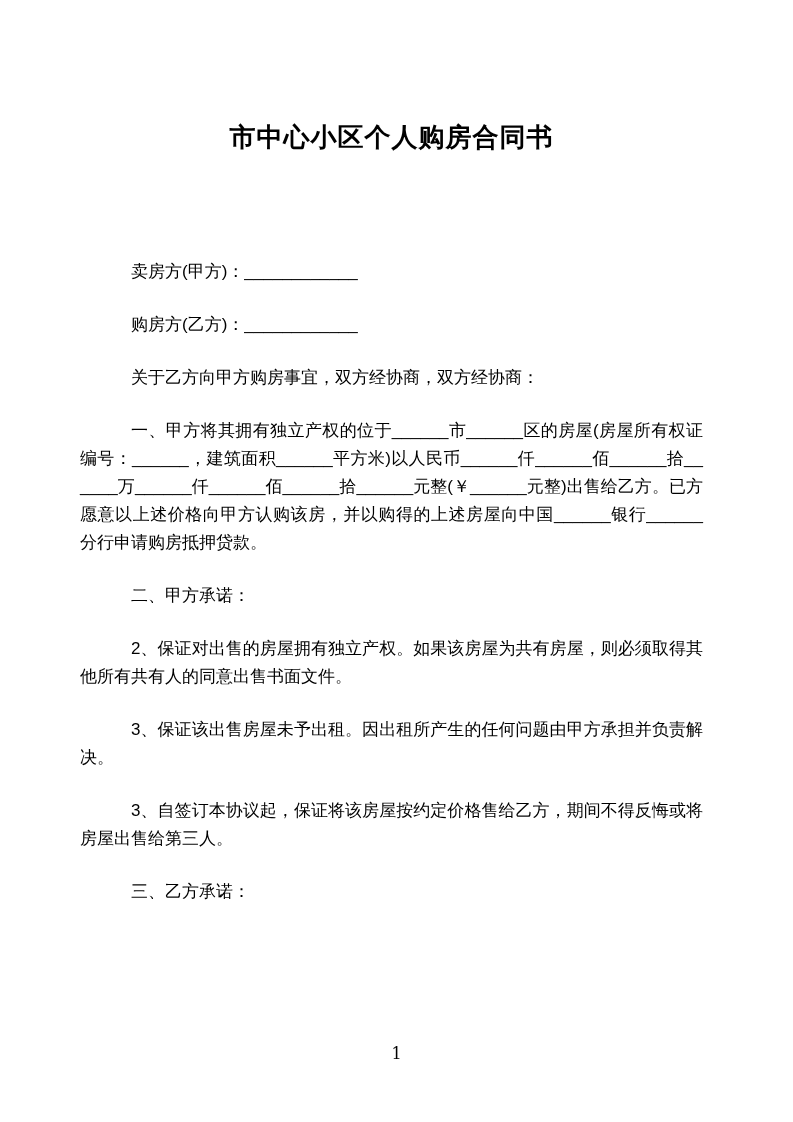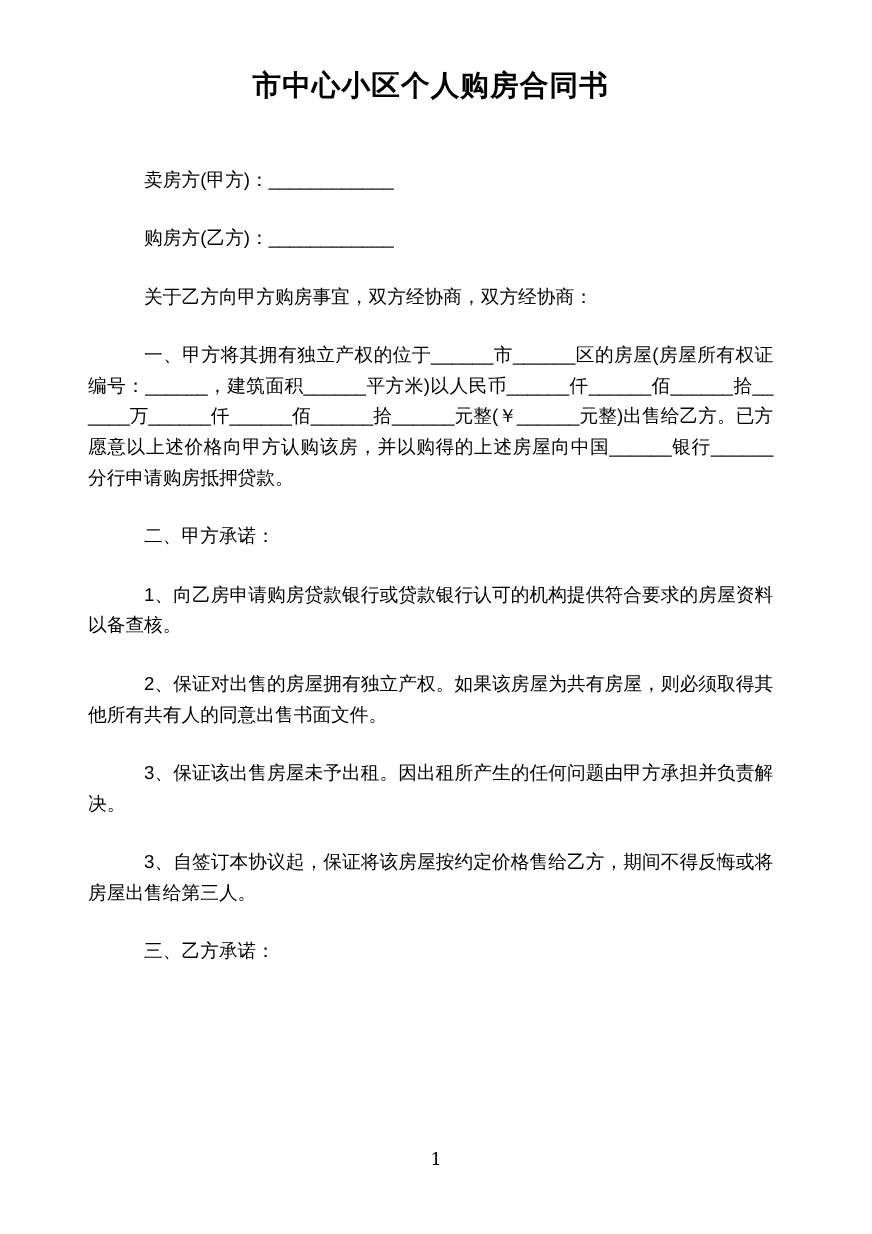--- a/index.html
+++ b/index.html
@@ -19,38 +19,38 @@
     position: absolute;
     top: 0;
     left: 0;
     width: 793px;
     height: 1122px;
     box-sizing: border-box;
     padding: 0 90px 0 80px;
     background: #ffffff;
   }
   .doc-title {
-    margin: 60px 0 0 0;
+    margin: 120px 0 0 0;
     font-size: 26px;
     line-height: 34px;
     font-weight: bold;
     text-align: center;
     letter-spacing: 1px;
   }
   p.body-para {
     font-size: 17px;
     line-height: 28px;
     margin: 25px 0;
     text-indent: 3em;
     text-align: justify;
     word-break: break-all;
     overflow-wrap: break-word;
   }
   p.first-para {
-    margin-top: 56px;
+    margin-top: 104px;
   }
   .page-number {
     position: absolute;
     top: 1044px;
     left: 0;
     width: 793px;
     text-align: center;
     font-family: "DejaVu Serif", "Liberation Serif", serif;
     font-size: 16px;
     line-height: 20px;
@@ -66,21 +66,20 @@
   <p class="body-para first-para">卖房方(甲方)：____________</p>
 
   <p class="body-para">购房方(乙方)：____________</p>
 
   <p class="body-para">关于乙方向甲方购房事宜，双方经协商，双方经协商：</p>
 
   <p class="body-para">一、甲方将其拥有独立产权的位于______市______区的房屋(房屋所有权证编号：______，建筑面积______平方米)以人民币______仟______佰______拾______万______仟______佰______拾______元整(￥______元整)出售给乙方。已方愿意以上述价格向甲方认购该房，并以购得的上述房屋向中国______银行______分行申请购房抵押贷款。</p>
 
   <p class="body-para">二、甲方承诺：</p>
 
-  <p class="body-para">1、向乙房申请购房贷款银行或贷款银行认可的机构提供符合要求的房屋资料以备查核。</p>
 
   <p class="body-para">2、保证对出售的房屋拥有独立产权。如果该房屋为共有房屋，则必须取得其他所有共有人的同意出售书面文件。</p>
 
   <p class="body-para">3、保证该出售房屋未予出租。因出租所产生的任何问题由甲方承担并负责解决。</p>
 
   <p class="body-para">3、自签订本协议起，保证将该房屋按约定价格售给乙方，期间不得反悔或将房屋出售给第三人。</p>
 
   <p class="body-para">三、乙方承诺：</p>
 
   <div class="page-number">1</div>

